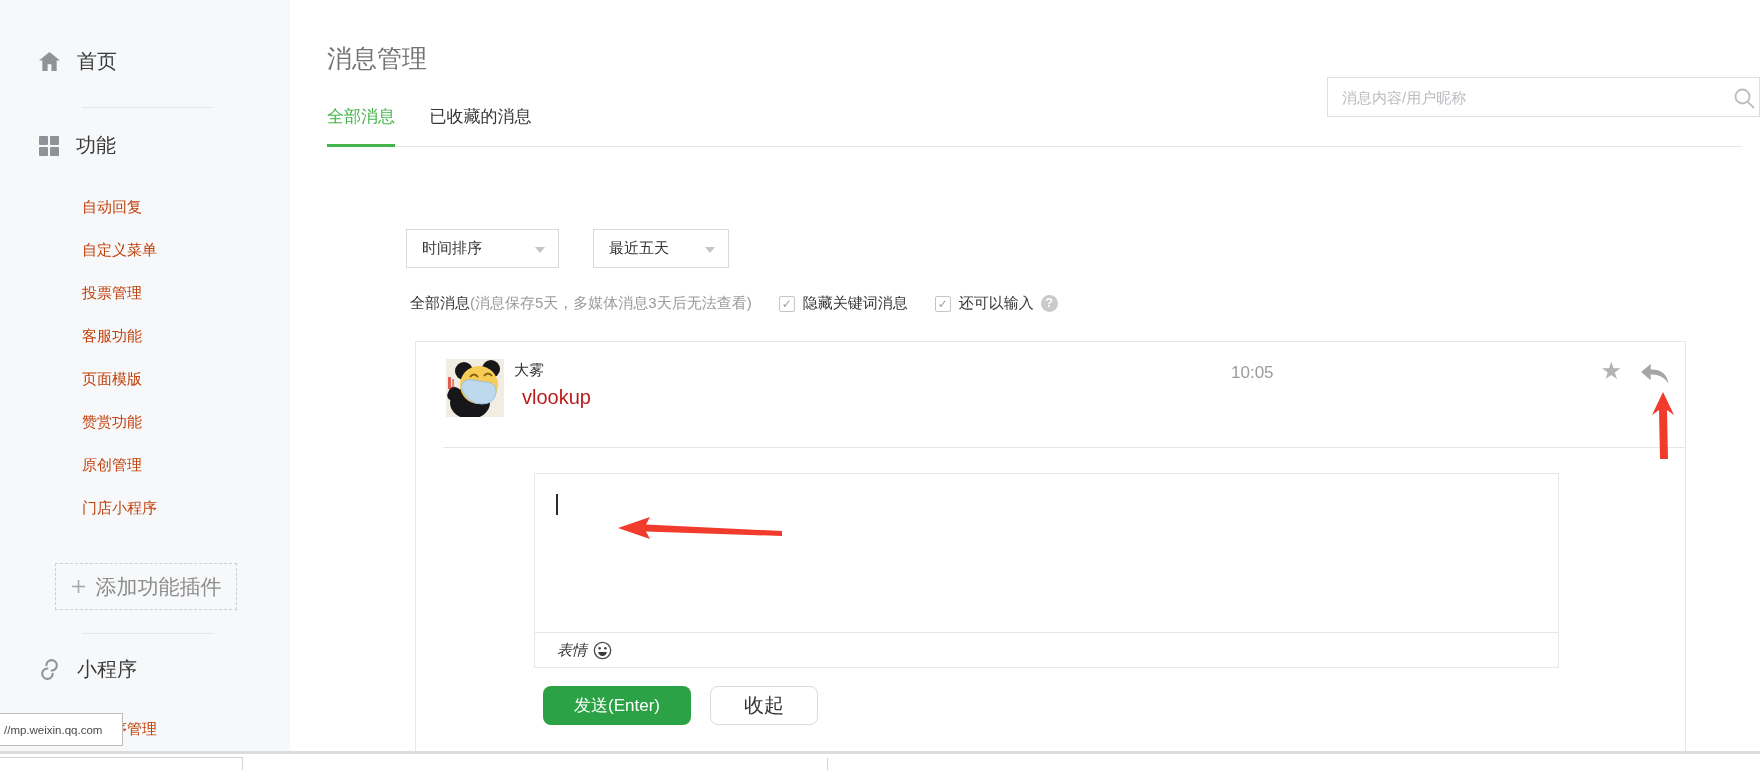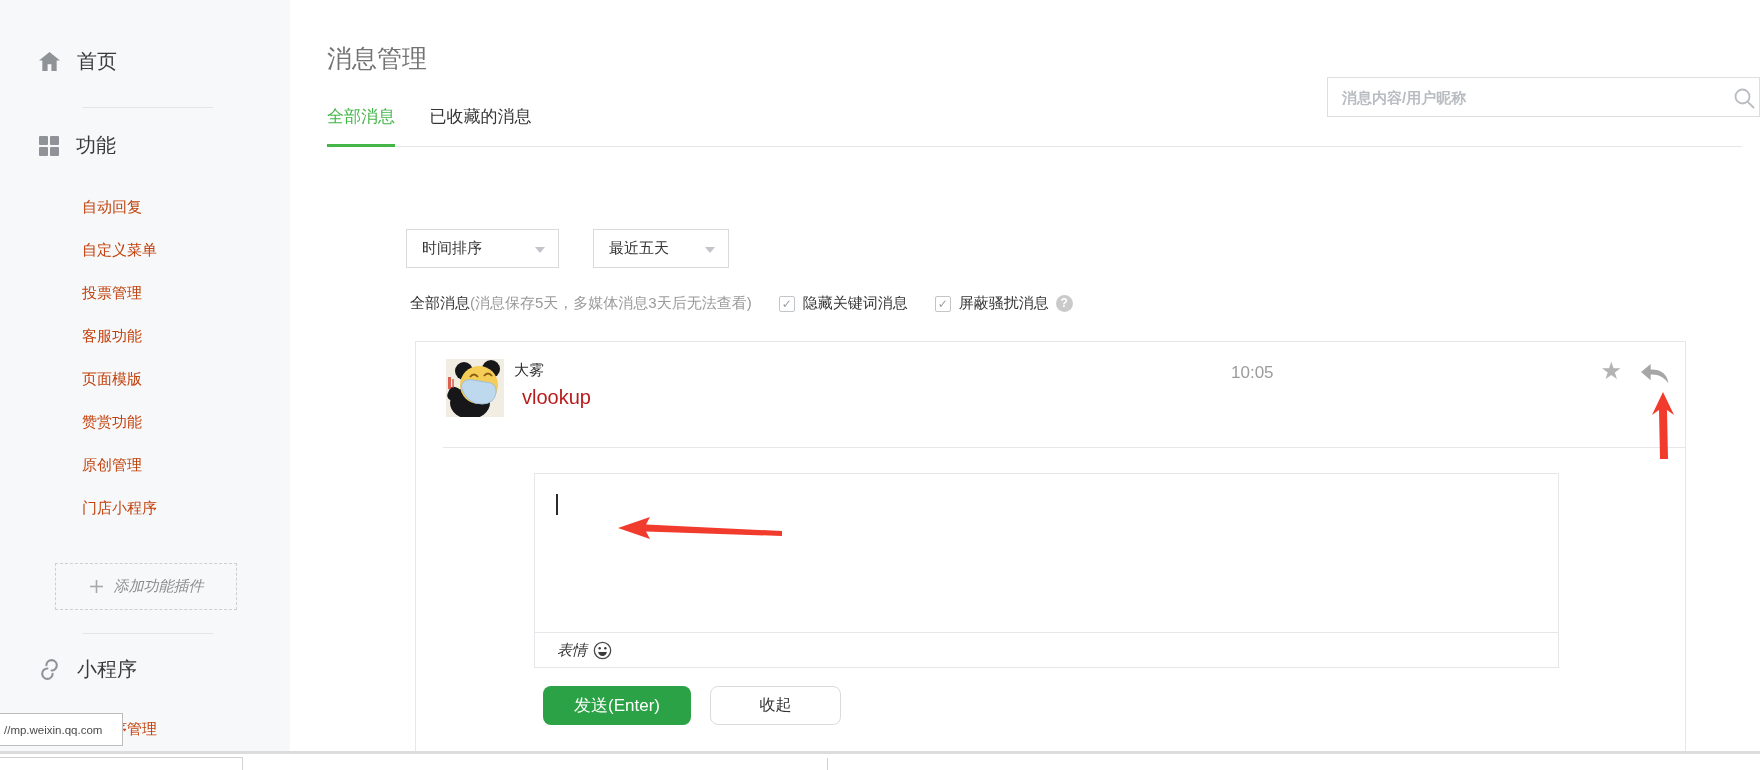--- a/index.html
+++ b/index.html
@@ -13,39 +13,39 @@
   
   #sidebar{position:absolute;left:0;top:0;width:290px;height:751px;background:#f7f8fa;}
   .side-head{position:absolute;left:38px;display:flex;align-items:center;gap:16px;
     font-size:20px;color:#3a3a3a;cursor:pointer;}
   .side-head svg{flex:0 0 auto;}
   .side-div{position:absolute;left:82px;width:131px;height:1px;background:#e4e5e7;}
   .side-items{position:absolute;left:82px;top:185px;}
   .side-item{height:43px;line-height:43px;font-size:15px;color:#c2410c;cursor:pointer;}
   .add-plugin{position:absolute;left:55px;top:563px;width:182px;height:47px;
     border:1px dashed #cfcfcf;display:flex;align-items:center;justify-content:center;
-    gap:10px;color:#8d8d8d;font-size:15px;cursor:pointer;background:transparent;font-style:italic;}
+    gap:10px;color:#8d8d8d;font-size:21px;cursor:pointer;background:transparent;}
 
   
   #statusbar{position:absolute;left:0;top:713px;width:123px;height:33px;background:#fff;
     border:1px solid #bdbdbd;border-left:none;display:flex;align-items:center;
     padding-left:4px;font-size:11.5px;color:#4a4a4a;z-index:6;white-space:nowrap;overflow:hidden;}
   #bottom-strip{position:absolute;left:0;top:751px;width:1760px;height:19px;background:#fff;
     border-top:3px solid #dcdcdc;z-index:4;}
   .edge-box-a{position:absolute;left:0;top:3px;width:243px;height:16px;
     border:1px solid #d2d2d2;border-bottom:none;border-left:none;background:#fff;}
   .edge-line{position:absolute;left:827px;top:4px;width:1px;height:15px;background:#d2d2d2;}
 
   
   #main{position:absolute;left:290px;top:0;width:1470px;height:751px;background:#fff;}
   #page-title{position:absolute;left:37px;top:42px;font-size:25px;color:#737373;font-weight:400;}
   #search-box{position:absolute;left:1037px;top:77px;width:433px;height:40px;
     border:1px solid #dcdee0;background:#fff;}
   #search-box input{width:100%;height:100%;border:none;outline:none;background:transparent;
-    font-size:15px;color:#555;padding:0 34px 0 14px;font-family:inherit;font-weight:bold;}
+    font-size:15px;color:#555;padding:0 34px 0 14px;font-family:inherit;}
   #search-box input::placeholder{color:#b9bcc0;}
   #search-box .mag{position:absolute;right:2px;top:9px;}
 
   #tabs{position:absolute;left:37px;top:105px;width:1415px;border-bottom:1px solid #e5e7e9;}
   .tab{display:inline-block;font-size:17px;padding-bottom:16px;margin-right:30px;cursor:pointer;color:var(--txt);}
   .tab.active{color:var(--accent-green);border-bottom:3px solid var(--accent-green);margin-bottom:-1px;}
 
   #toolbar{position:absolute;left:116px;top:229px;display:flex;gap:34px;}
   .dropdown{width:153px;height:39px;border:1px solid #d8dadc;background:#fff;display:flex;
     align-items:center;padding-left:15px;font-size:15px;position:relative;cursor:pointer;}
@@ -76,21 +76,21 @@
   #ta{position:absolute;left:0;top:0;width:100%;height:160px;cursor:text;}
   #caret-cursor{position:absolute;left:21px;top:20px;width:2px;height:21px;background:#2b2b2b;}
   #compose-foot{position:absolute;left:0;bottom:0;width:100%;height:35px;border-top:1px solid var(--border);
     display:flex;align-items:center;padding:0 37px 0 22px;}
   .emoji-btn{display:flex;align-items:center;gap:6px;font-size:15px;cursor:pointer;font-style:italic;}
   #hint{margin-left:auto;font-size:15px;color:var(--gray);}
 
   .btn{position:absolute;top:344px;height:39px;border-radius:8px;font-size:17px;
     display:flex;align-items:center;justify-content:center;cursor:pointer;font-family:inherit;}
   #send-btn{left:127px;width:148px;background:var(--send-green);color:#fff;border:none;}
-  #collapse-btn{left:294px;width:131px;background:#fff;border:1px solid #dadbdc;color:var(--txt);font-size:16px;}
+  #collapse-btn{left:294px;width:108px;background:#fff;border:1px solid #dadbdc;color:var(--txt);font-size:20px;}
 
   .red-arrow{position:absolute;z-index:5;pointer-events:none;}
 </style>
 </head>
 <body>
 
 <div id="sidebar">
   <div class="side-head" style="top:48px;">
     <svg width="23" height="21" viewBox="0 0 24 22">
       <path d="M12 1 L23 10 H19.5 V21 H14 V14 H10 V21 H4.5 V10 H1 Z" fill="#8f9296"></path>
@@ -183,21 +183,21 @@
     <span class="cb-group">
       <span class="cb">
           <span>✓</span>
         </span>
       <span>隐藏关键词消息</span>
     </span>
     <span class="cb-group">
       <span class="cb">
           <span>✓</span>
         </span>
-      <span>屏蔽骚扰消息</span>
+      <span>还可以输入</span>
     </span>
     <span class="help">?</span>
   </div>
 
   <div id="card">
     <div id="card-header">
       <div id="avatar">
         <svg width="58" height="58" viewBox="0 0 58 58">
           <rect width="58" height="58" fill="#f2ede2"></rect>
           <ellipse cx="24" cy="44" rx="20" ry="16" fill="#17171a"></ellipse>

